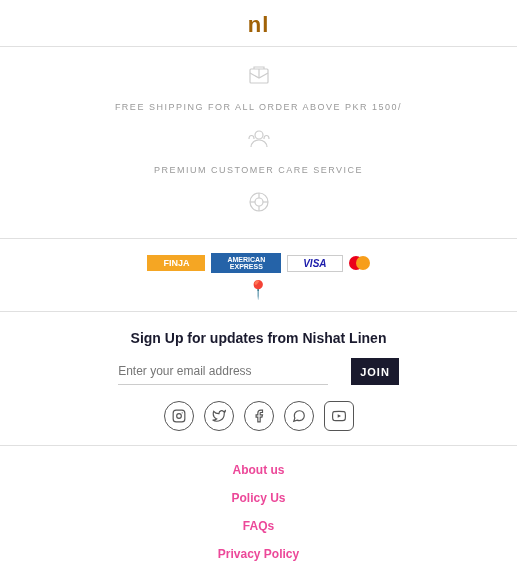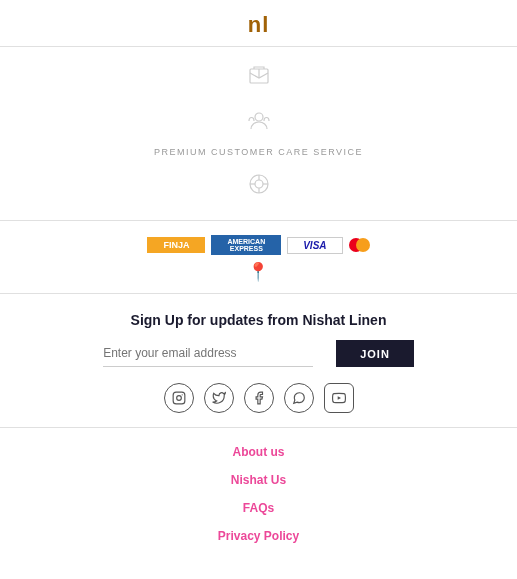--- a/index.html
+++ b/index.html
@@ -118,21 +118,21 @@
       outline: none;
       background: transparent;
     }
     .join-btn {
       background: #1a1a2e;
       color: #fff;
       border: none;
       font-size: 11px;
       font-weight: bold;
       letter-spacing: 1px;
-      padding: 6px 24px;
+      padding: 6px 9px;
       cursor: pointer;
       margin-left: 8px;
     }
 
     
     .social-icons {
       display: flex;
       justify-content: center;
       gap: 10px;
     }
@@ -177,20 +177,21 @@
 <div class="features-section">
   <div class="feature-item">
     <span class="feature-icon">
       <svg width="26" height="26" viewBox="0 0 26 26" fill="none" stroke="#ccc" stroke-width="1.2">
         <rect x="4" y="6" width="18" height="14" rx="1"></rect>
         <polyline points="4,10 13,15 22,10"></polyline>
         <line x1="13" y1="6" x2="13" y2="15"></line>
         <polyline points="8,6 8,4 18,4 18,6"></polyline>
       </svg>
     </span>
+    <span class="feature-label">FREE SHIPPING FOR ALL ORDER ABOVE PKR 1500/</span>
   </div>
   <div class="feature-item">
     <span class="feature-icon">
       <svg width="26" height="26" viewBox="0 0 26 26" fill="none" stroke="#ccc" stroke-width="1.2">
         <circle cx="13" cy="9" r="4"></circle>
         <path d="M5 21c0-4 3.6-7 8-7s8 3 8 7"></path>
         <path d="M3 13c0-2 1-3.5 2.5-3.5S8 11 8 13"></path>
         <path d="M23 13c0-2-1-3.5-2.5-3.5S18 11 18 13"></path>
       </svg>
     </span>
@@ -258,17 +259,17 @@
       <svg width="14" height="14" viewBox="0 0 24 24" fill="none" stroke="#555" stroke-width="2">
         <path d="M22.54 6.42a2.78 2.78 0 00-1.95-1.96C18.88 4 12 4 12 4s-6.88 0-8.59.46a2.78 2.78 0 00-1.95 1.96A29 29 0 001 12a29 29 0 00.46 5.58A2.78 2.78 0 003.41 19.6C5.12 20 12 20 12 20s6.88 0 8.59-.46a2.78 2.78 0 001.95-1.95A29 29 0 0023 12a29 29 0 00-.46-5.58z"></path>
         <polygon points="9.75 15.02 15.5 12 9.75 8.98 9.75 15.02" fill="#555" stroke="none"></polygon>
       </svg>
     </div>
   </div>
 </div>
 
 <div class="footer-links">
   <a class="footer-link">About us</a>
-  <a class="footer-link">Nishat Us</a>
+  <a class="footer-link">Policy Us</a>
   <a class="footer-link">FAQs</a>
   <a class="footer-link">Privacy Policy</a>
 
 </div>
 
 </body></html>

